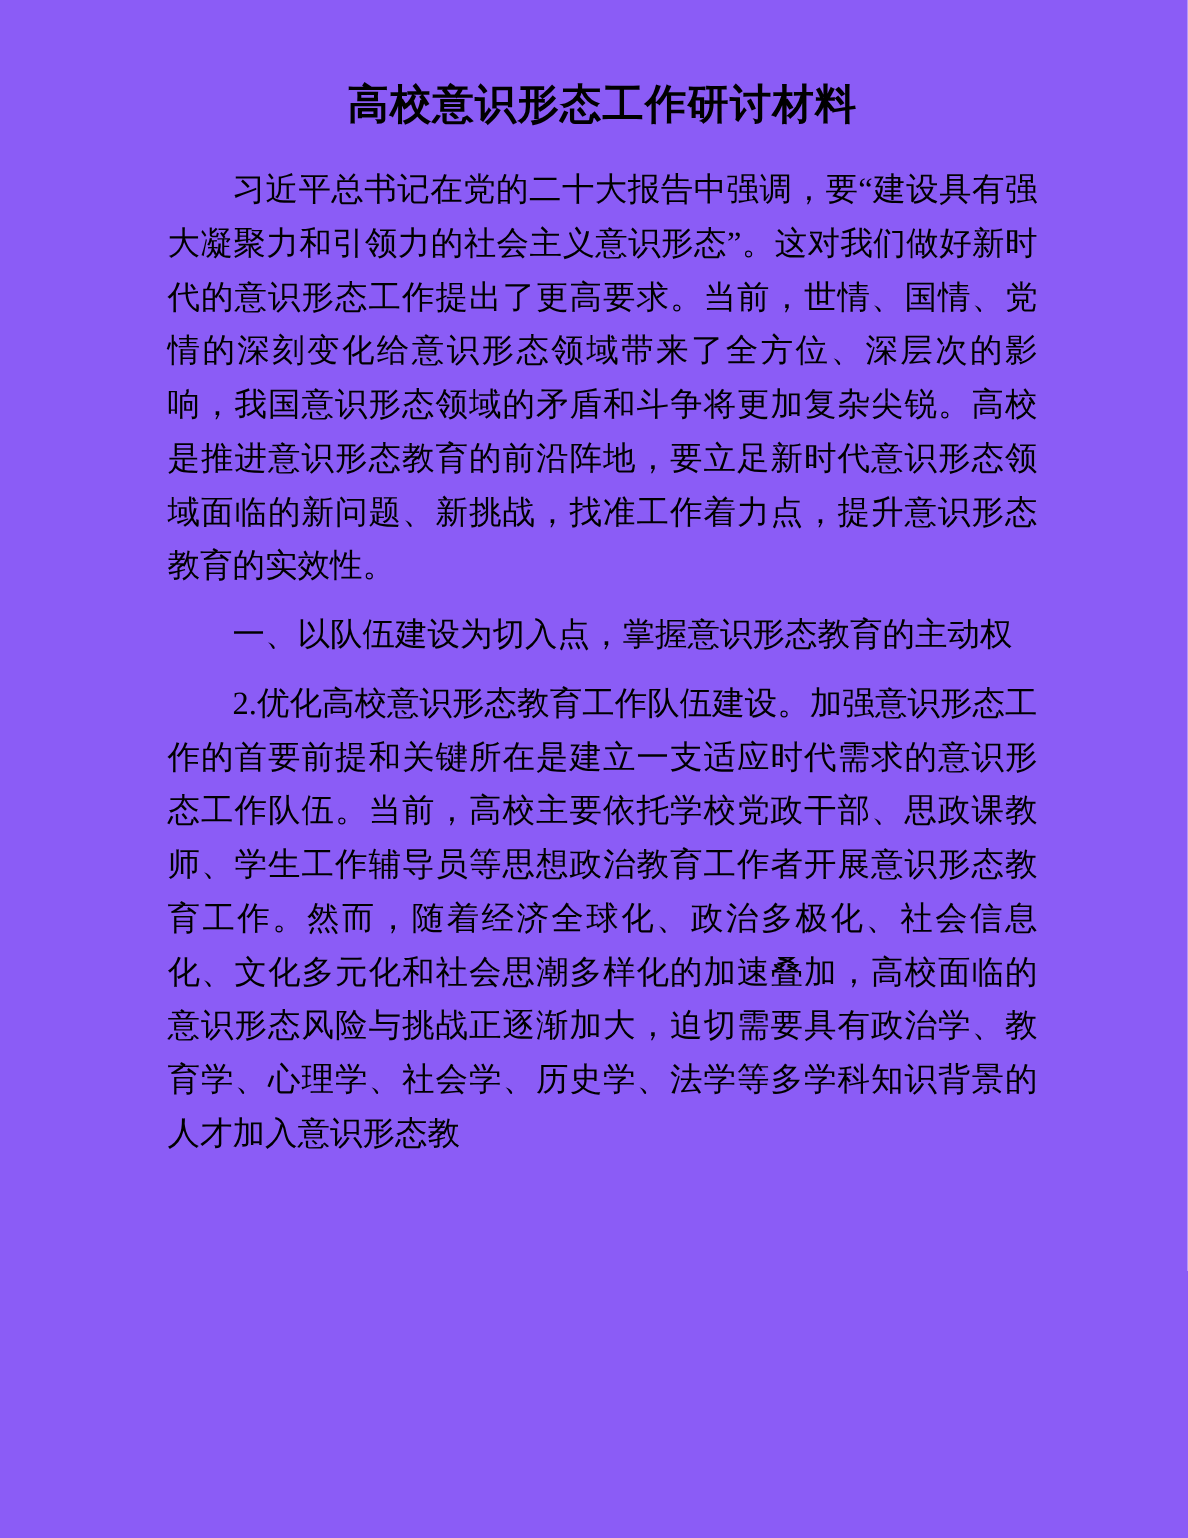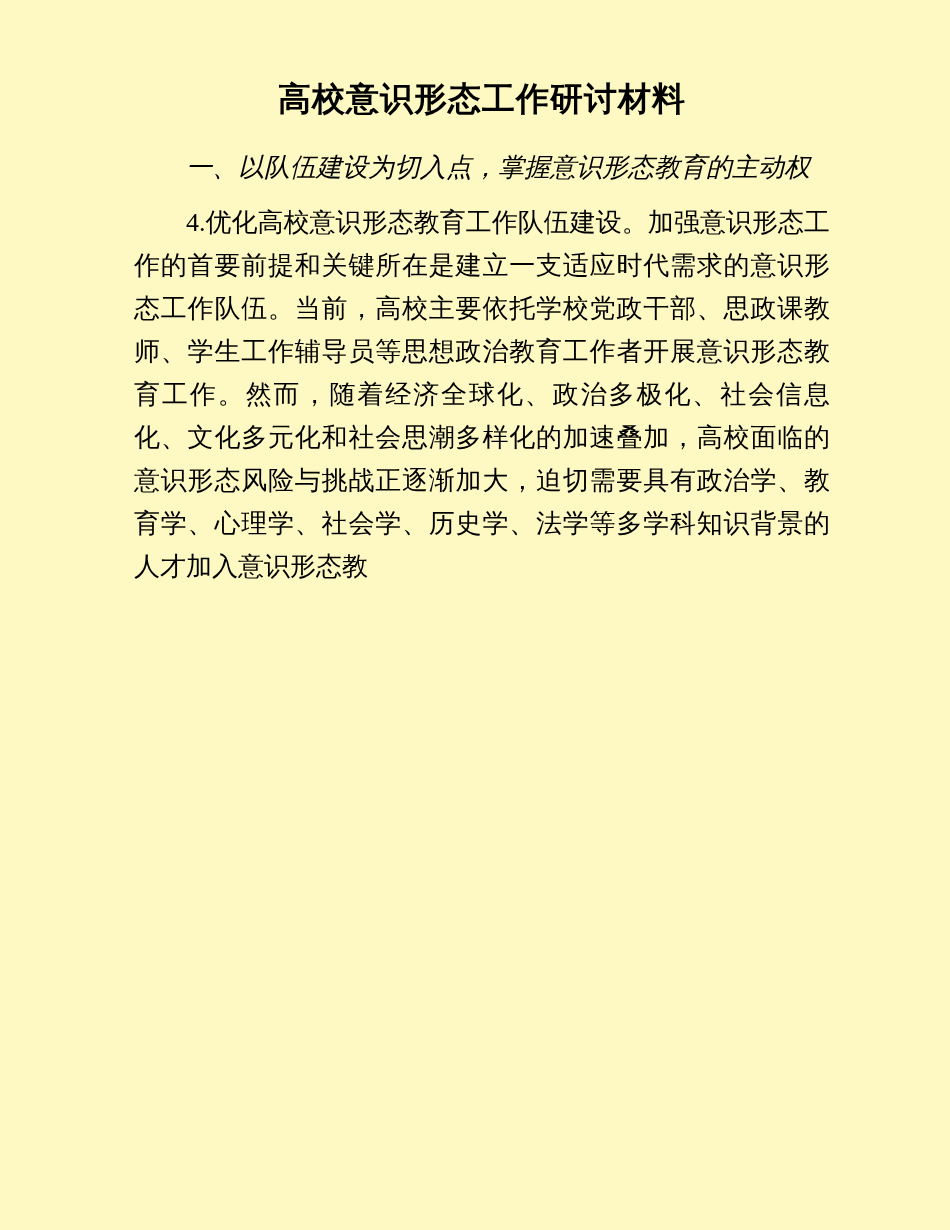--- a/index.html
+++ b/index.html
@@ -7,22 +7,22 @@
   body {
     width: 950px;
     height: 1230px;
     overflow: hidden;
     color: #000000;
     font-family: "Liberation Serif", "DejaVu Serif", serif;
   }
   .page {
     width: 950px;
     height: 1230px;
-    background: #fef9c3;
-    padding: 76px 120px 0 134px;
+    background: #8b5cf6;
+    padding: 60px 120px 0 134px;
   }
   .doc-title {
     font-family: "Liberation Sans", "DejaVu Sans", sans-serif;
     font-size: 33px;
     font-weight: 700;
     text-align: center;
     letter-spacing: 1px;
     line-height: 46px;
     margin-bottom: 24px;
   }
@@ -30,27 +30,27 @@
     font-size: 26px;
     line-height: 43px;
     text-align: justify;
     text-justify: inter-ideograph;
     text-indent: 2em;
     margin: 0 0 12px 0;
     word-break: break-all;
   }
   .section-heading {
     margin-top: 4px;
-    font-style: italic;
   }
 </style>
 </head>
 <body>
 
 <div class="page">
   <h1 class="doc-title">高校意识形态工作研讨材料</h1>
 
+  <p class="body-para">习近平总书记在党的二十大报告中强调，要“建设具有强大凝聚力和引领力的社会主义意识形态”。这对我们做好新时代的意识形态工作提出了更高要求。当前，世情、国情、党情的深刻变化给意识形态领域带来了全方位、深层次的影响，我国意识形态领域的矛盾和斗争将更加复杂尖锐。高校是推进意识形态教育的前沿阵地，要立足新时代意识形态领域面临的新问题、新挑战，找准工作着力点，提升意识形态教育的实效性。</p>
 
   <p class="section-heading">一、以队伍建设为切入点，掌握意识形态教育的主动权</p>
 
 
-  <p class="body-para">4.优化高校意识形态教育工作队伍建设。加强意识形态工作的首要前提和关键所在是建立一支适应时代需求的意识形态工作队伍。当前，高校主要依托学校党政干部、思政课教师、学生工作辅导员等思想政治教育工作者开展意识形态教育工作。然而，随着经济全球化、政治多极化、社会信息化、文化多元化和社会思潮多样化的加速叠加，高校面临的意识形态风险与挑战正逐渐加大，迫切需要具有政治学、教育学、心理学、社会学、历史学、法学等多学科知识背景的人才加入意识形态教</p>
+  <p class="body-para">2.优化高校意识形态教育工作队伍建设。加强意识形态工作的首要前提和关键所在是建立一支适应时代需求的意识形态工作队伍。当前，高校主要依托学校党政干部、思政课教师、学生工作辅导员等思想政治教育工作者开展意识形态教育工作。然而，随着经济全球化、政治多极化、社会信息化、文化多元化和社会思潮多样化的加速叠加，高校面临的意识形态风险与挑战正逐渐加大，迫切需要具有政治学、教育学、心理学、社会学、历史学、法学等多学科知识背景的人才加入意识形态教</p>
 </div>
 
 </body></html>

